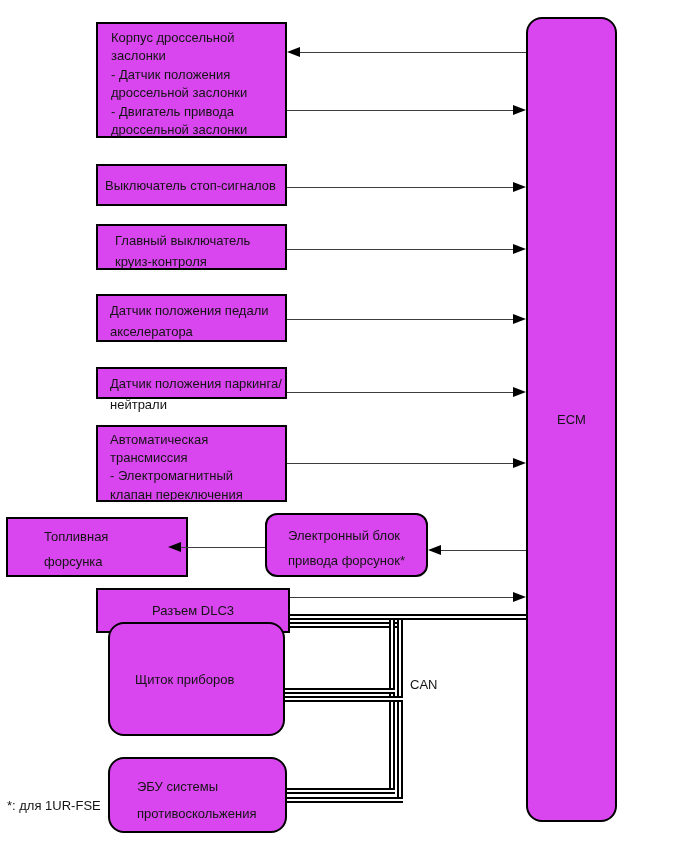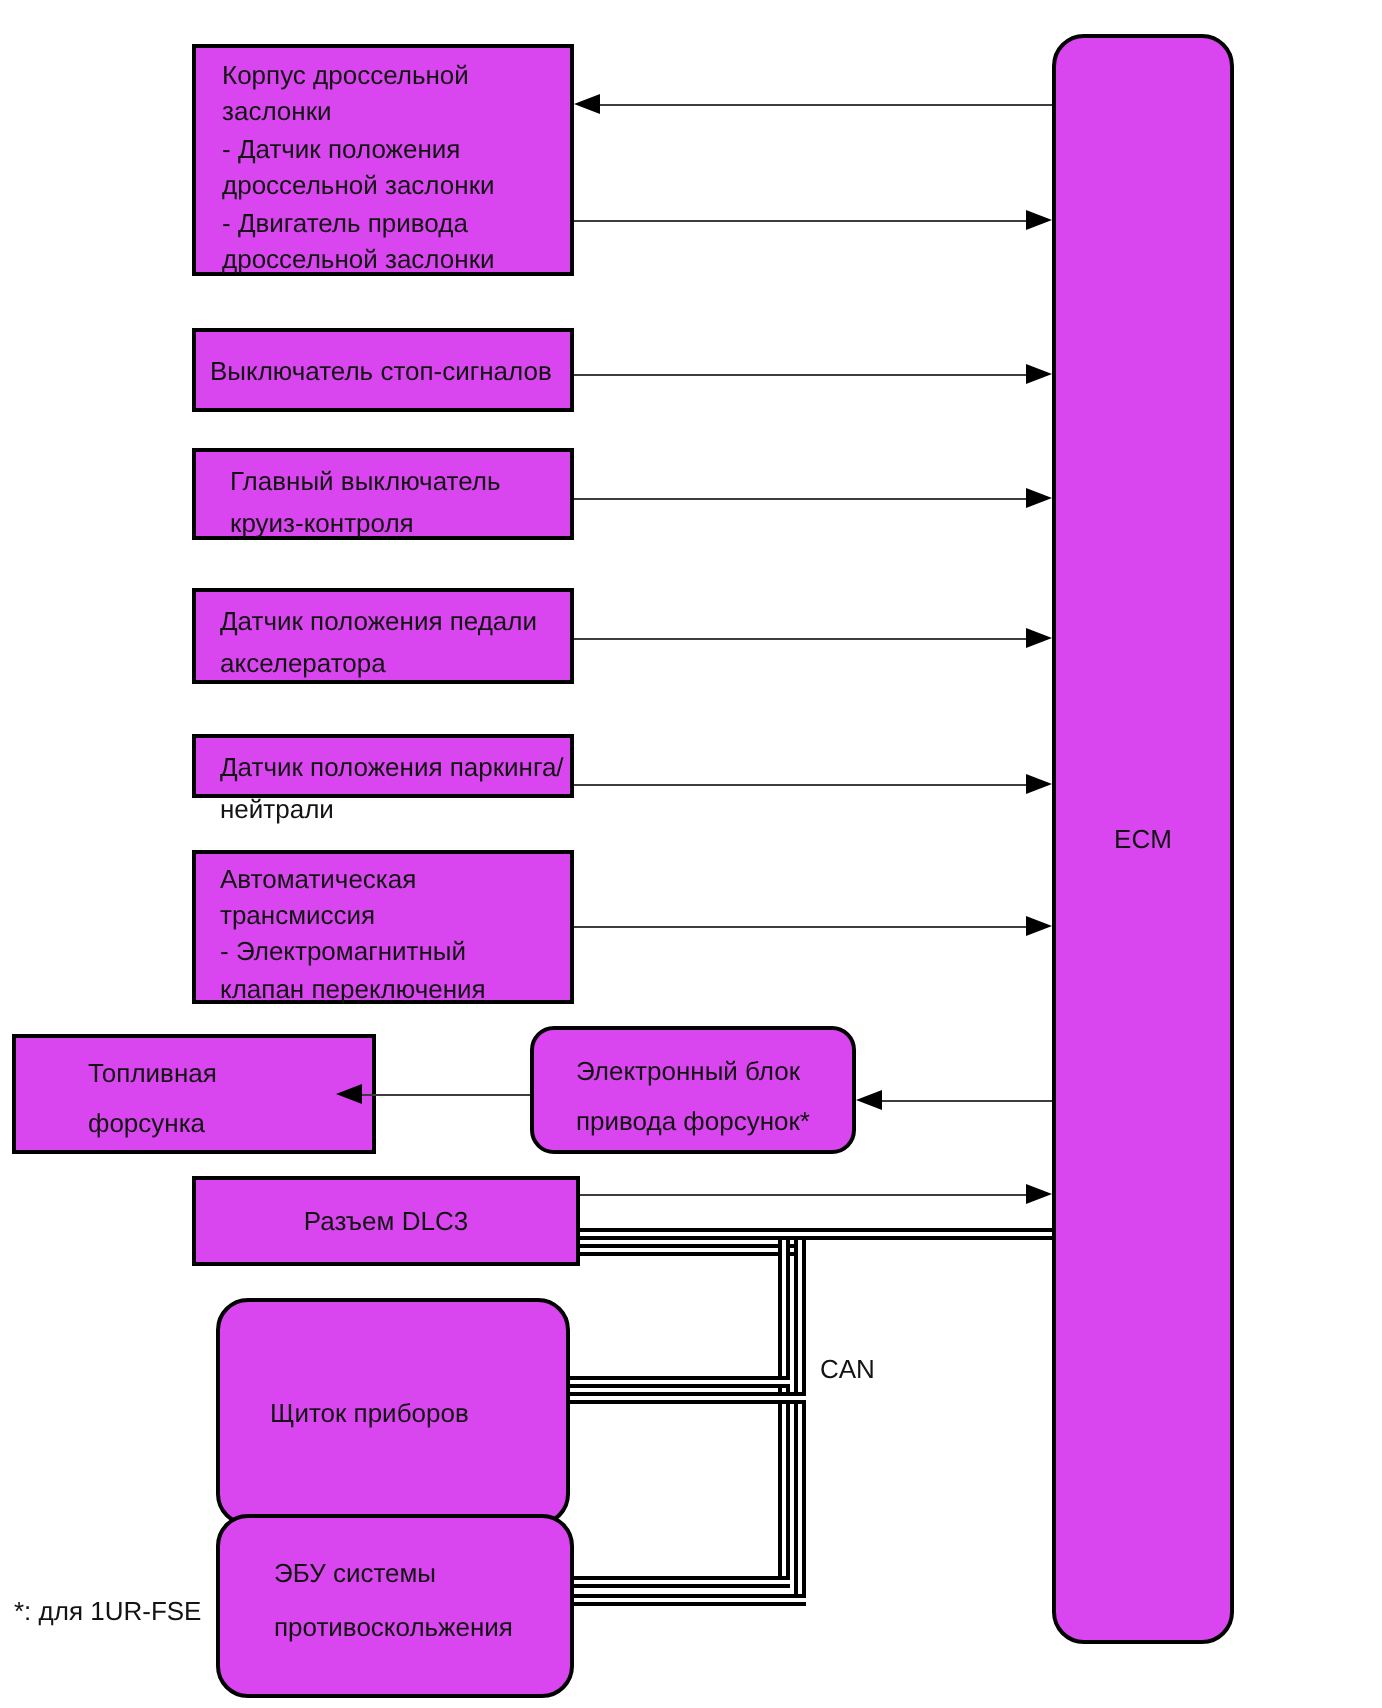--- a/index.html
+++ b/index.html
@@ -113,24 +113,24 @@
   <div class="tram-h" style="left:290px;top:622px;width:113px;"></div>
   <div class="tram-v" style="left:389px;top:619px;height:175px;"></div>
   <div class="tram-v" style="left:397px;top:619px;height:184px;"></div>
   <div class="tram-h" style="left:290px;top:614px;width:236px;"></div>
   <div class="tram-h" style="left:285px;top:688px;width:110px;"></div>
   <div class="tram-h" style="left:285px;top:696px;width:118px;"></div>
   <div class="tram-h" style="left:285px;top:788px;width:110px;"></div>
   <div class="tram-h" style="left:285px;top:797px;width:118px;"></div>
   <div class="label" style="left:410px;top:677px;">CAN</div>
 
-  <div class="box rounded flexc" style="left:108px;top:649px;width:177px;height:114px;padding-left:25px;border-radius:16px;">
+  <div class="box rounded flexc" style="left:108px;top:622px;width:177px;height:114px;padding-left:25px;border-radius:16px;">
     <span class="ln">Щиток приборов</span>
   </div>
 
-  <div class="box rounded" style="left:108px;top:757px;width:179px;height:92px;padding:14px 2px 0 27px;line-height:27px;border-radius:16px;">
+  <div class="box rounded" style="left:108px;top:757px;width:179px;height:76px;padding:14px 2px 0 27px;line-height:27px;border-radius:16px;">
     <div class="ln">ЭБУ системы</div>
     <div class="ln">противоскольжения</div>
   </div>
 
   <div class="label" style="left:7px;top:798px;">*: для 1UR-FSE</div>
 
 </div>
 
 </body></html>

